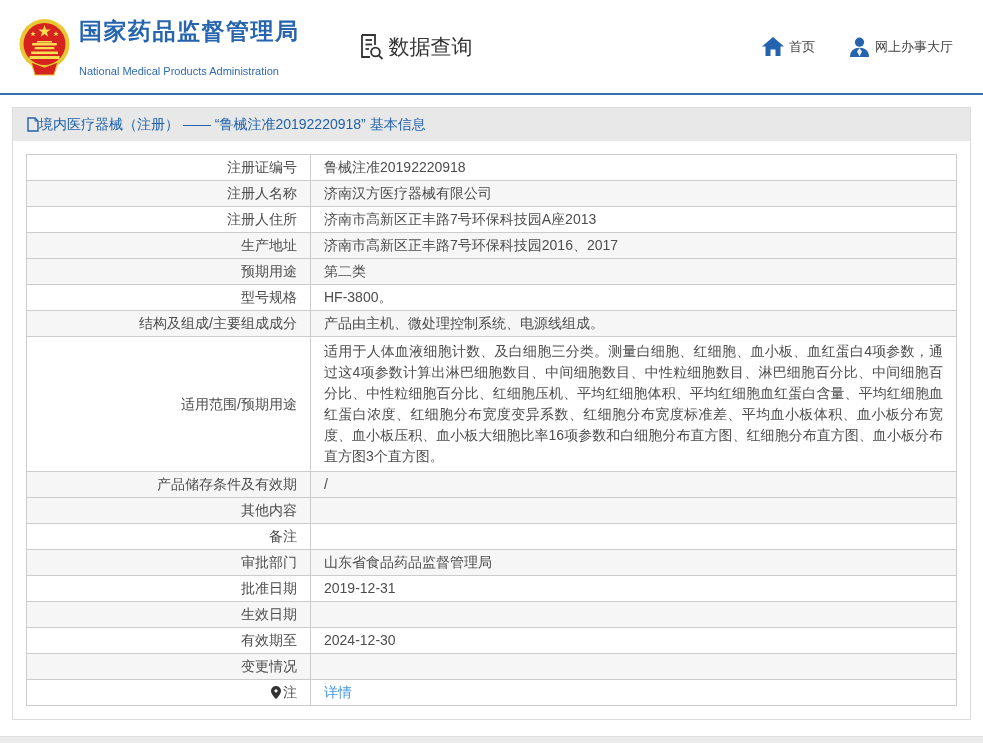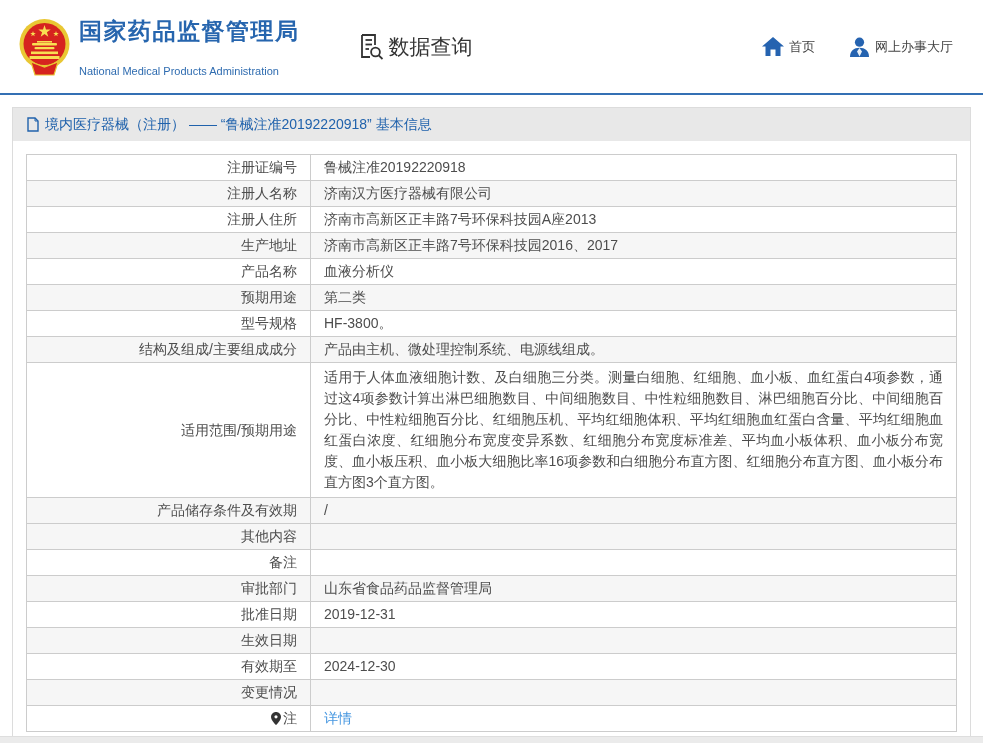--- a/index.html
+++ b/index.html
@@ -42,21 +42,21 @@
 
   
   .panel {
     margin: 12px 12px 0 12px;
     border: 1px solid #dcdcdc;
     background: #fff;
   }
   .panel-title {
     background: #e8e8e8;
     height: 33px;
-    display: flex; align-items: center; gap: 6px;
+    display: flex; align-items: center; gap: 0;
     padding: 0 14px;
     color: #2062ac;
     font-size: 14px;
   }
 
   table.info-table {
     border-collapse: collapse;
     margin: 13px;
     width: calc(100% - 26px);
     table-layout: fixed;
@@ -170,24 +170,20 @@
           <td class="value-cell"><span>济南汉方医疗器械有限公司</span></td>
         </tr>
         <tr>
           <td class="label-cell"><span>注册人住所</span></td>
           <td class="value-cell"><span>济南市高新区正丰路7号环保科技园A座2013</span></td>
         </tr>
         <tr class="alt">
           <td class="label-cell"><span>生产地址</span></td>
           <td class="value-cell"><span>济南市高新区正丰路7号环保科技园2016、2017</span></td>
         </tr>
-        <tr>
-          <td class="label-cell"><span>产品名称</span></td>
-          <td class="value-cell"><span>血液分析仪</span></td>
-        </tr>
         <tr class="alt">
           <td class="label-cell"><span>预期用途</span></td>
           <td class="value-cell"><span>第二类</span></td>
         </tr>
         <tr>
           <td class="label-cell"><span>型号规格</span></td>
           <td class="value-cell"><span>HF-3800。</span></td>
         </tr>
         <tr class="alt">
           <td class="label-cell"><span>结构及组成/主要组成成分</span></td>

